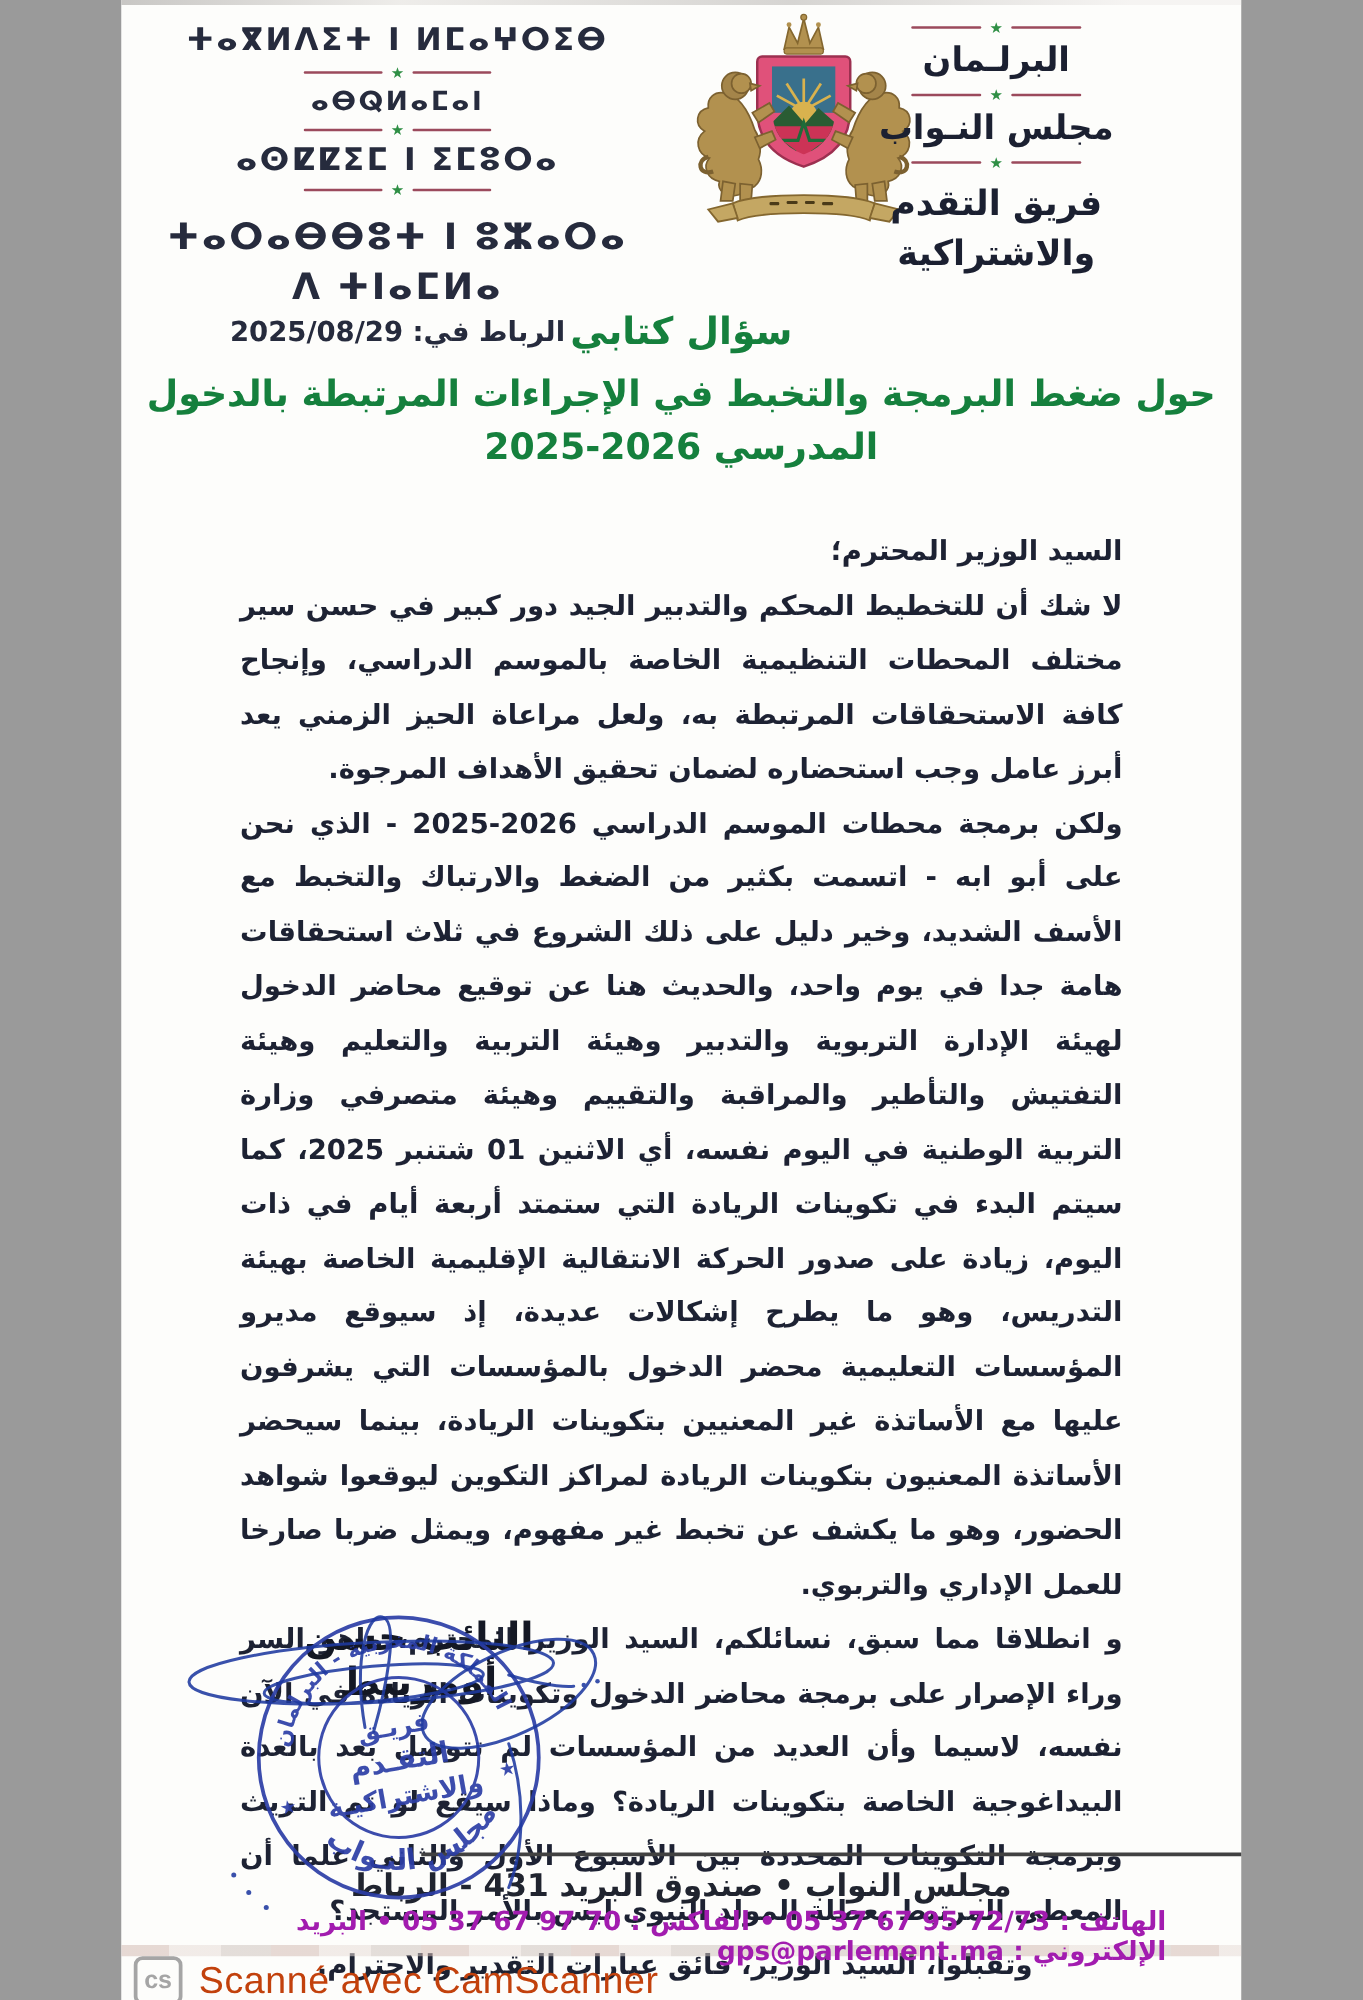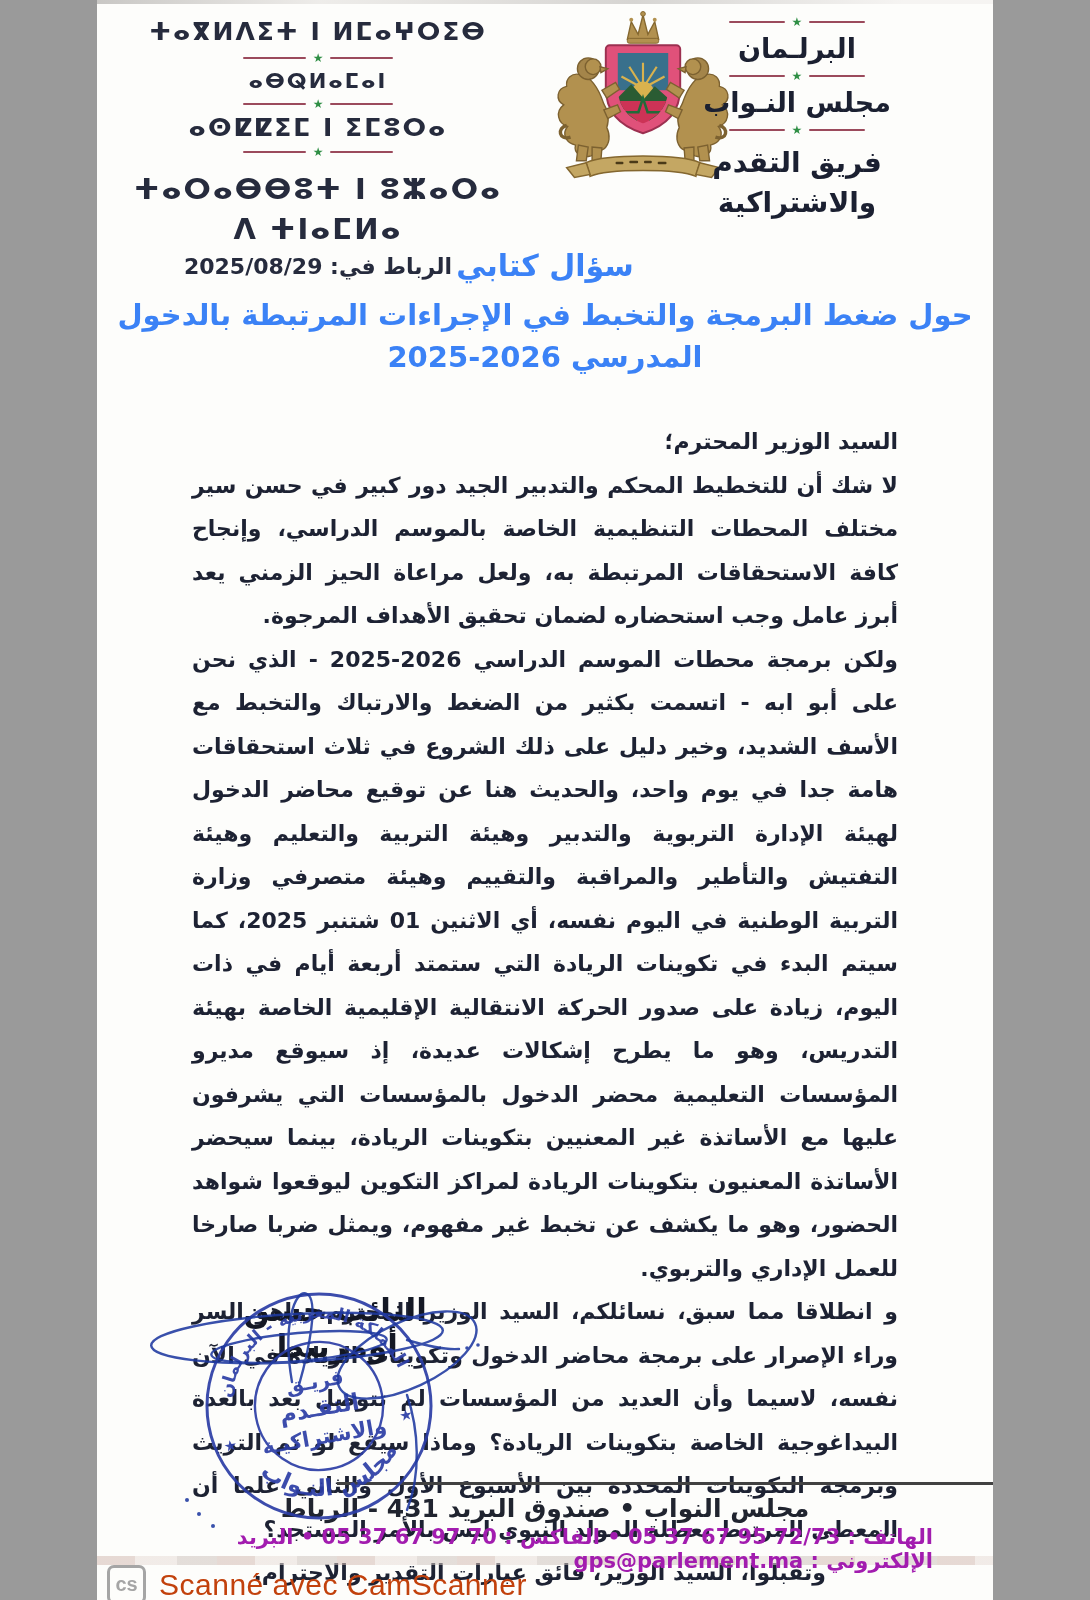--- a/index.html
+++ b/index.html
@@ -23,21 +23,21 @@
   .hr-star .star{color:#2f8f45;font-size:12px;line-height:10px;}
   .arabic-block{position:absolute;right:40px;top:14px;width:312px;text-align:center;
     direction:rtl;font-weight:700;color:#1b2031;}
   .ar-kingdom{font-size:30px;line-height:42px;}
   .ar-parliament{font-size:27px;line-height:38px;}
   .ar-house{font-size:27px;line-height:38px;}
   .ar-group{font-size:28px;line-height:40px;margin-top:8px;}
   .coa{position:absolute;left:448px;top:8px;width:196px;height:186px;}
   
   .title-block{position:absolute;left:0;right:0;top:246px;text-align:center;direction:rtl;
-    font-weight:700;color:#3b82f6;}
+    font-weight:700;color:#15803d;}
   .title-main{font-size:30px;line-height:40px;margin-bottom:8px;}
   .title-addressee{font-size:28px;line-height:40px;margin-bottom:8px;}
   .title-subject{font-size:29px;line-height:42px;}
   
   .body-block{position:absolute;left:95px;right:95px;top:420px;direction:rtl;
     font-size:22px;font-weight:700;line-height:43.5px;color:#1d2233;}
   .body-block p{margin:0;text-align:justify;text-justify:inter-word;}
   .salutation{text-align:right;}
   .closing{text-align:right;padding-left:0;padding-right:72px;}
   .signature-name{position:absolute;left:88px;top:1292px;width:300px;direction:rtl;text-align:center;

